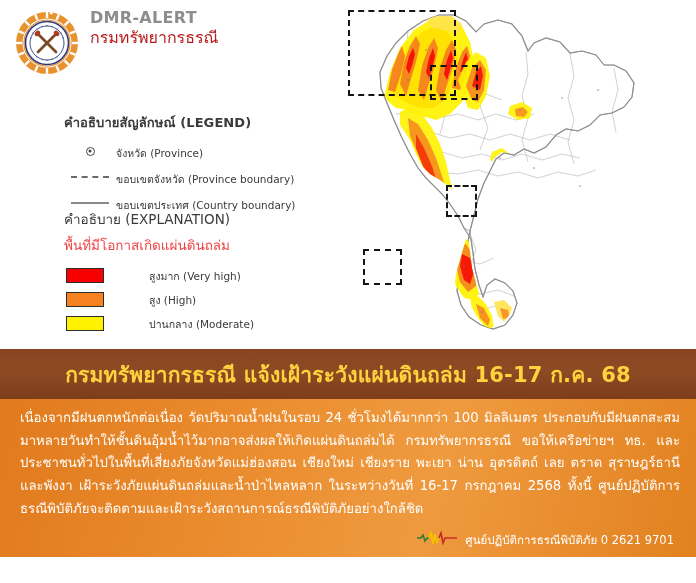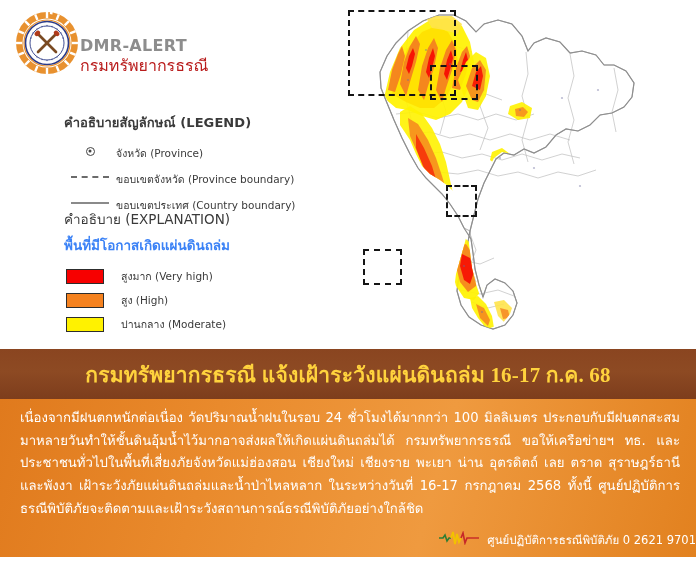--- a/index.html
+++ b/index.html
@@ -12,21 +12,21 @@
   #page {
     position: relative;
     width: 696px; height: 583px;
     background: #ffffff;
   }
 
   
   .header {
     position: absolute;
     left: 14px; top: 10px;
-    display: flex; align-items: flex-end; 
+    display: flex; align-items: flex-start; gap: 10px;
   }
   .logo-wrap { width: 66px; height: 66px; position: relative; }
   .brand-text { display: flex; flex-direction: column; justify-content: center; }
   .brand-title {
     font-size: 16px; font-weight: bold; color: #8d8d8d;
     letter-spacing: 0.3px; line-height: 1.05;
   }
   .brand-sub {
     font-size: 16px; color: #b91c1c; line-height: 1.25; margin-top: 1px;
   }
@@ -59,23 +59,23 @@
   }
   .sym-solid {
     width: 38px; height: 0; border-top: 2.2px solid #8a8a8a;
   }
 
   .expl { position: absolute; left: 64px; top: 208px; width: 300px; }
   .expl-head {
     font-size: 13.5px; font-weight: normal; color: #3a3a3a; margin-bottom: 4px;
   }
   .expl-sub {
-    font-size: 13.5px; font-weight: bold; color: #3b82f6; margin-bottom: 12px;
-  }
-  .swatch-row { display: flex; align-items: center; margin-bottom: 7px; }
+    font-size: 13.5px; font-weight: normal; color: #ef4444; margin-bottom: 12px;
+  }
+  .swatch-row { display: flex; align-items: flex-start; margin-bottom: 7px; gap: 28px; }
   .swatch {
     width: 38px; height: 15px; flex: 0 0 38px;
     border: 1px solid #2d2d2d; margin-right: 17px; margin-left: 2px;
   }
   .swatch-label { font-size: 10.5px; color: #3a3a3a; }
 
   
   .map-area {
     position: absolute; left: 330px; top: 2px;
     width: 366px; height: 344px;
@@ -87,41 +87,41 @@
   }
   #dash-north { left: 18px; top: 8px; width: 108px; height: 86px; }
   #dash-central { left: 100px; top: 63px; width: 48px; height: 35px; }
   #dash-east { left: 116px; top: 183px; width: 31px; height: 32px; }
   #dash-south { left: 33px; top: 247px; width: 39px; height: 36px; }
 
   
   .banner {
     position: absolute; left: 0; top: 349px; width: 696px; height: 50px;
     background: linear-gradient(180deg, #8a4520 0%, #8d4a23 45%, #7d3d1c 100%);
-    display: flex; align-items: center; justify-content: center; font-family: Liberation Serif, serif;
+    display: flex; align-items: center; justify-content: center;
   }
   .banner-title {
     font-size: 21px; font-weight: bold; color: #ffd33d;
     letter-spacing: 0.2px; text-align: center; white-space: nowrap;
   }
 
   
   .body-panel {
     position: absolute; left: 0; top: 399px; width: 696px; height: 158px;
     background: linear-gradient(105deg, #e07a1d 0%, #e98a2c 30%, #ef9a3f 62%, #e2811f 100%);
   }
   .body-text {
     position: absolute; left: 20px; top: 8px; width: 660px;
     font-size: 13.2px; line-height: 1.72; color: #ffffff;
     text-align: justify; text-justify: inter-word;
   }
   .footer {
     position: absolute; left: 0; bottom: 8px; width: 696px;
     display: flex; align-items: center; justify-content: flex-end;
-    gap: 8px;
+    padding-right: 22px; gap: 8px;
   }
   .wave-icon { width: 40px; height: 14px; }
   .footer-text { font-size: 11.5px; color: #ffffff; white-space: nowrap; }
 </style>
 </head>
 <body>
 
 <div id="page">
 
   <div class="header">

